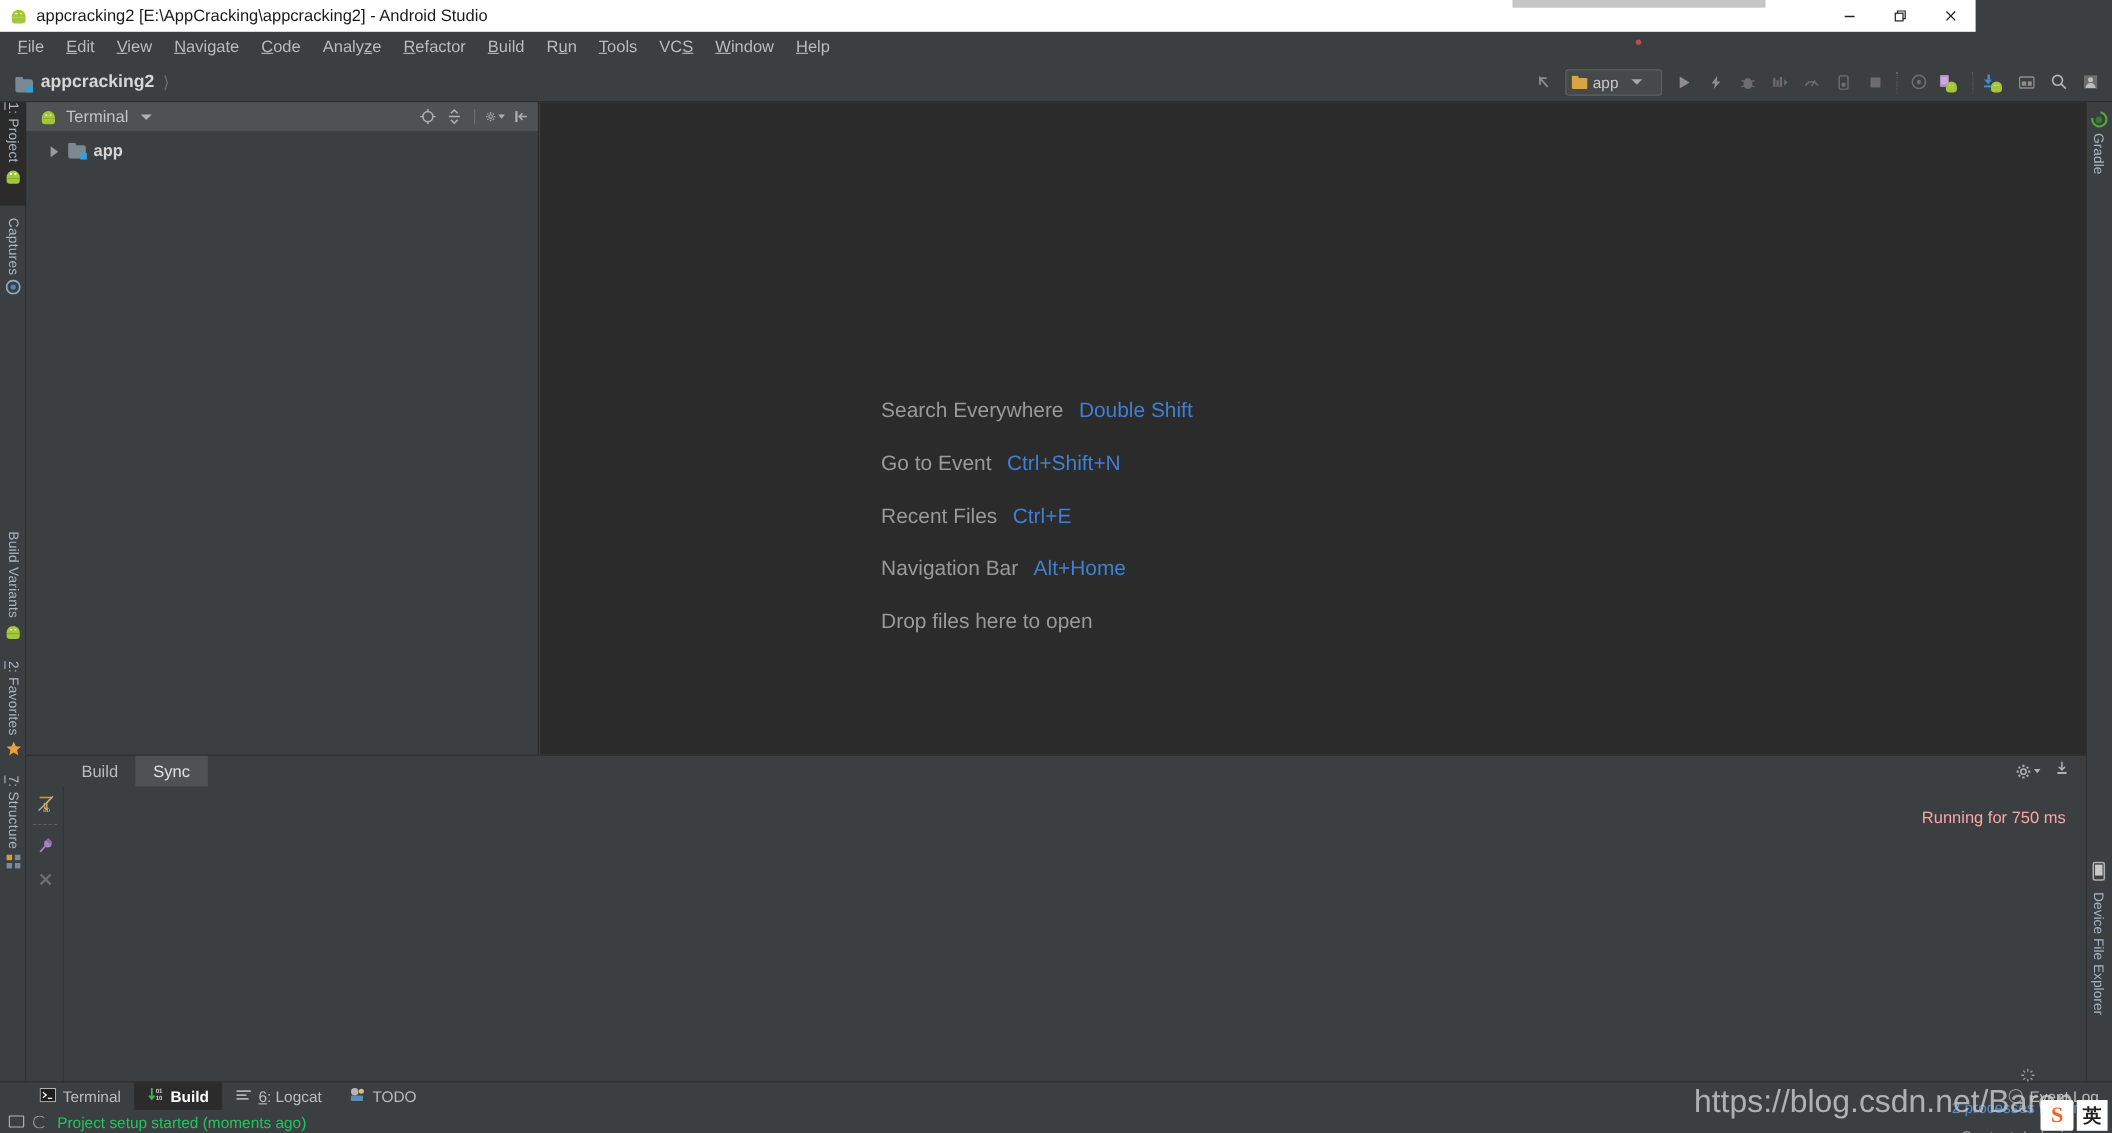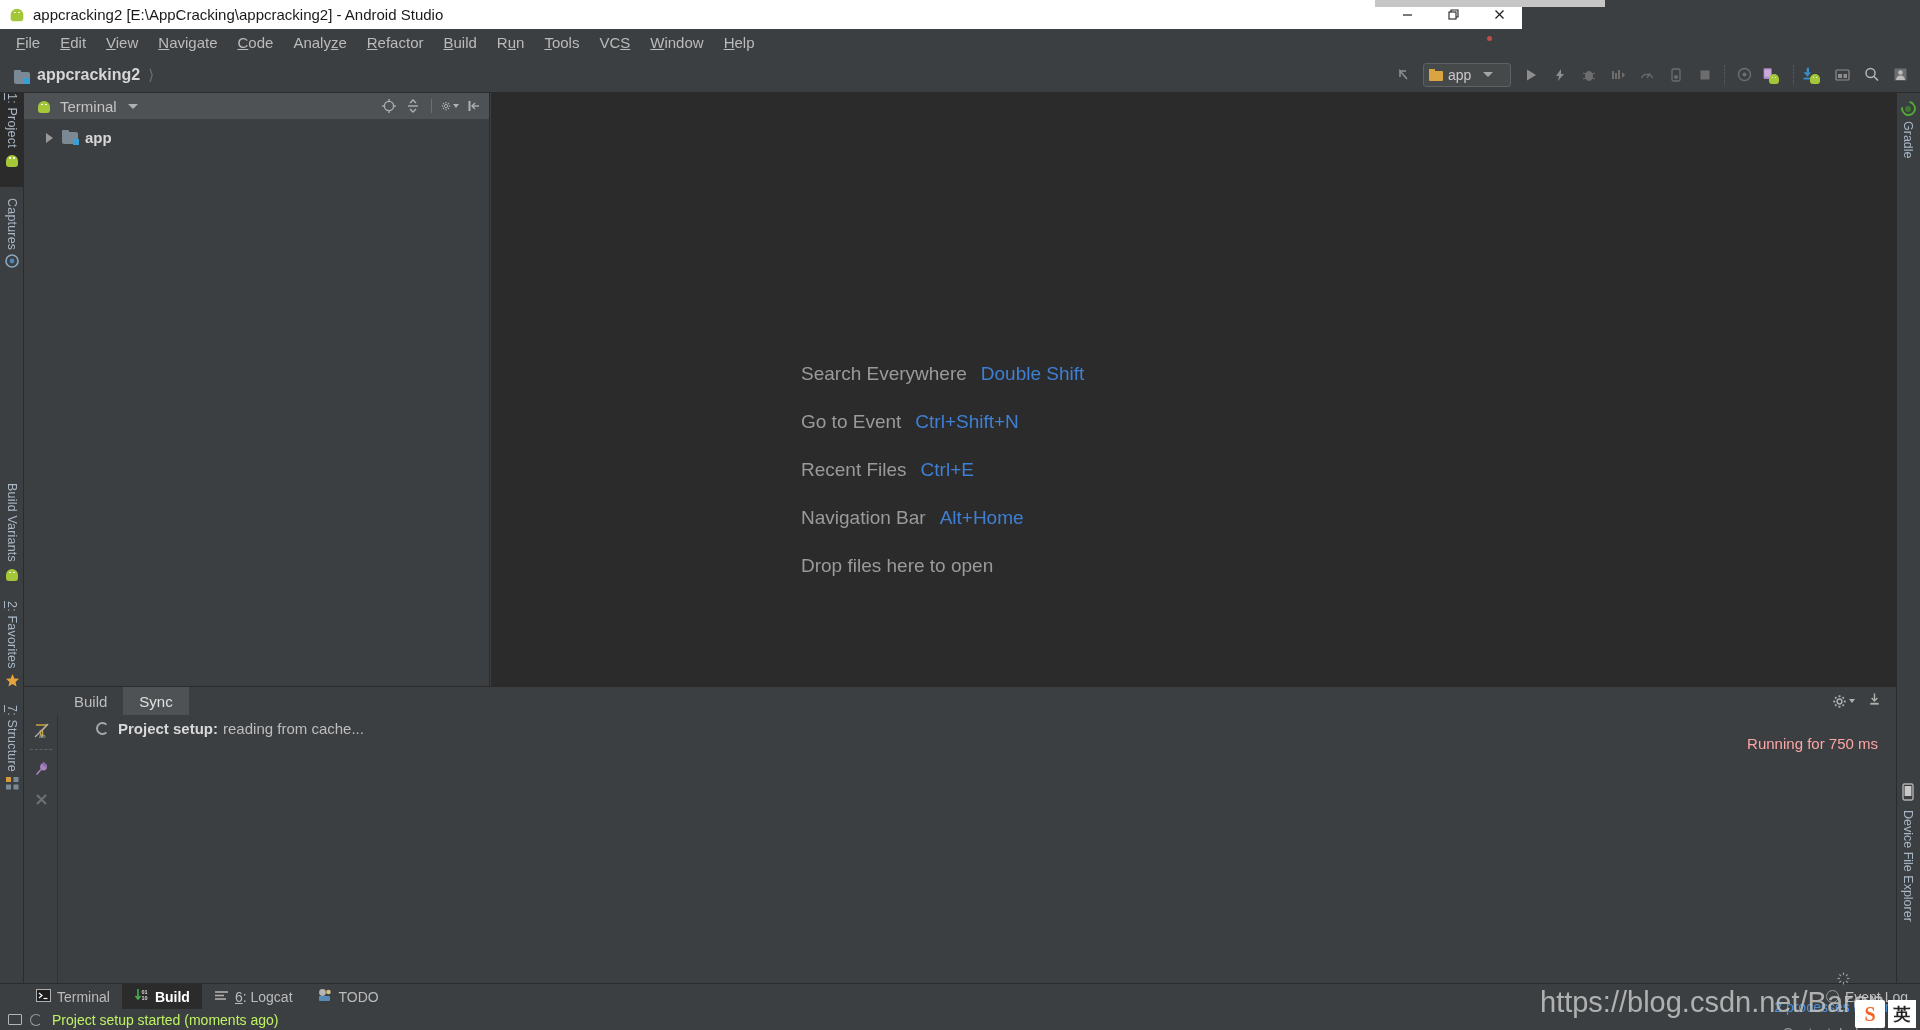--- a/index.html
+++ b/index.html
@@ -7,21 +7,21 @@
     width: 1920px; height: 1030px;
     overflow: hidden;
     background: #3c3f41;
     font-family: "Liberation Sans", sans-serif;
     -webkit-font-smoothing: antialiased;
   }
   #app { position: relative; width: 1920px; height: 1030px; }
 
   
   .titlebar {
-    position: absolute; left: 0; top: 0; width: 1522px; height: 29px;
+    position: absolute; left: 0; top: 0; width: 1796px; height: 29px;
     background: #ffffff; display: flex; align-items: center;
   }
   .titlebar .tb-icon { margin-left: 9px; width: 17px; height: 17px; position: relative; }
   .titlebar .tb-title {
     margin-left: 7px; font-size: 15px; color: #1a1a1a; white-space: nowrap;
   }
   .wincontrols { margin-left: auto; display: flex; height: 29px; }
   .wincontrols > div {
     width: 46px; height: 29px; display: flex; align-items: center; justify-content: center;
     color: #202020;
@@ -203,21 +203,21 @@
   }
   .bb-item.active { background: #2b2b2b; color: #ffffff; font-weight: bold; }
   .bb-item u { text-decoration: underline; }
   .bb-right { margin-left: auto; display: flex; align-items: center; gap: 6px; padding-right: 12px; }
 
   
   .statusbar {
     position: absolute; left: 0; top: 1009px; width: 1920px; height: 21px;
     background: #3c3f41; display: flex; align-items: center; padding-left: 8px;
   }
-  .sb-text { font-size: 14px; color: #bef264; margin-left: 10px; }
+  .sb-text { font-size: 14px; color: #22c55e; margin-left: 10px; }
   .sb-spinner {
     width: 12px; height: 12px; border-radius: 50%;
     border: 1.6px solid #9a9a9a; border-right-color: transparent; margin-left: 8px;
   }
   .sb-monitor { width: 14px; height: 11px; border: 1.6px solid #b4b4b4; border-radius: 1px; }
   .sb-right { margin-left: auto; display: flex; align-items: center; gap: 10px; padding-right: 8px; flex-direction: column; }
   .sb-proc { font-size: 14px; color: #4b8fd6; }
   .sb-ctx  { font-size: 14px; color: #9a9a9a; }
 
   
@@ -643,25 +643,20 @@
       </div>
       <div class="bw-gicon">
         <svg width="17" height="17" viewBox="0 0 17 17">
             <line x1="4" y1="4" x2="13" y2="13" stroke="#6e7274" stroke-width="2"></line>
             <line x1="13" y1="4" x2="4" y2="13" stroke="#6e7274" stroke-width="2"></line>
           </svg>
       </div>
     </div>
 
     <div class="bw-content">
-      <div class="bw-line">
-        <span class="bw-spinner"></span>
-        <span class="bw-line-title">Project setup:</span>
-        <span class="bw-line-text">reading from cache...</span>
-      </div>
       <div class="bw-running">Running for 750 ms</div>
     </div>
   </div>
 
   <div class="bottombar">
     <div class="bb-item">
       <span>
         <svg width="15" height="13" viewBox="0 0 15 13">
             <rect x="0.5" y="0.5" width="14" height="12" fill="#1e1e1e" stroke="#b0b0b0" stroke-width="1"></rect>
             <polyline points="3,4 6,6.5 3,9" fill="none" stroke="#ffffff" stroke-width="1.2"></polyline>

